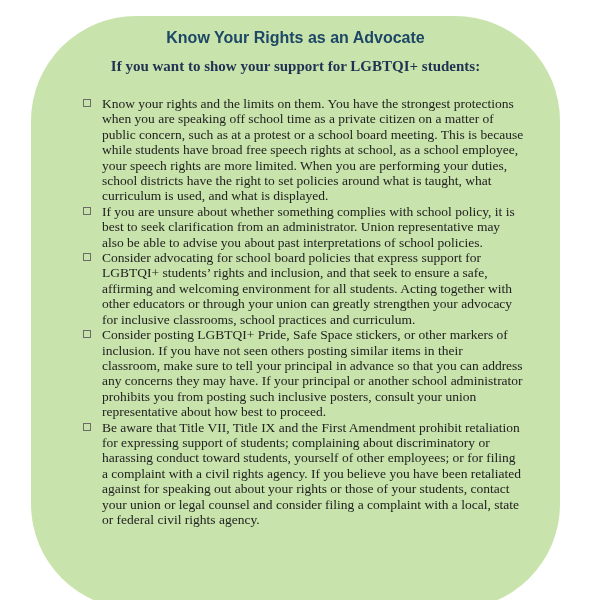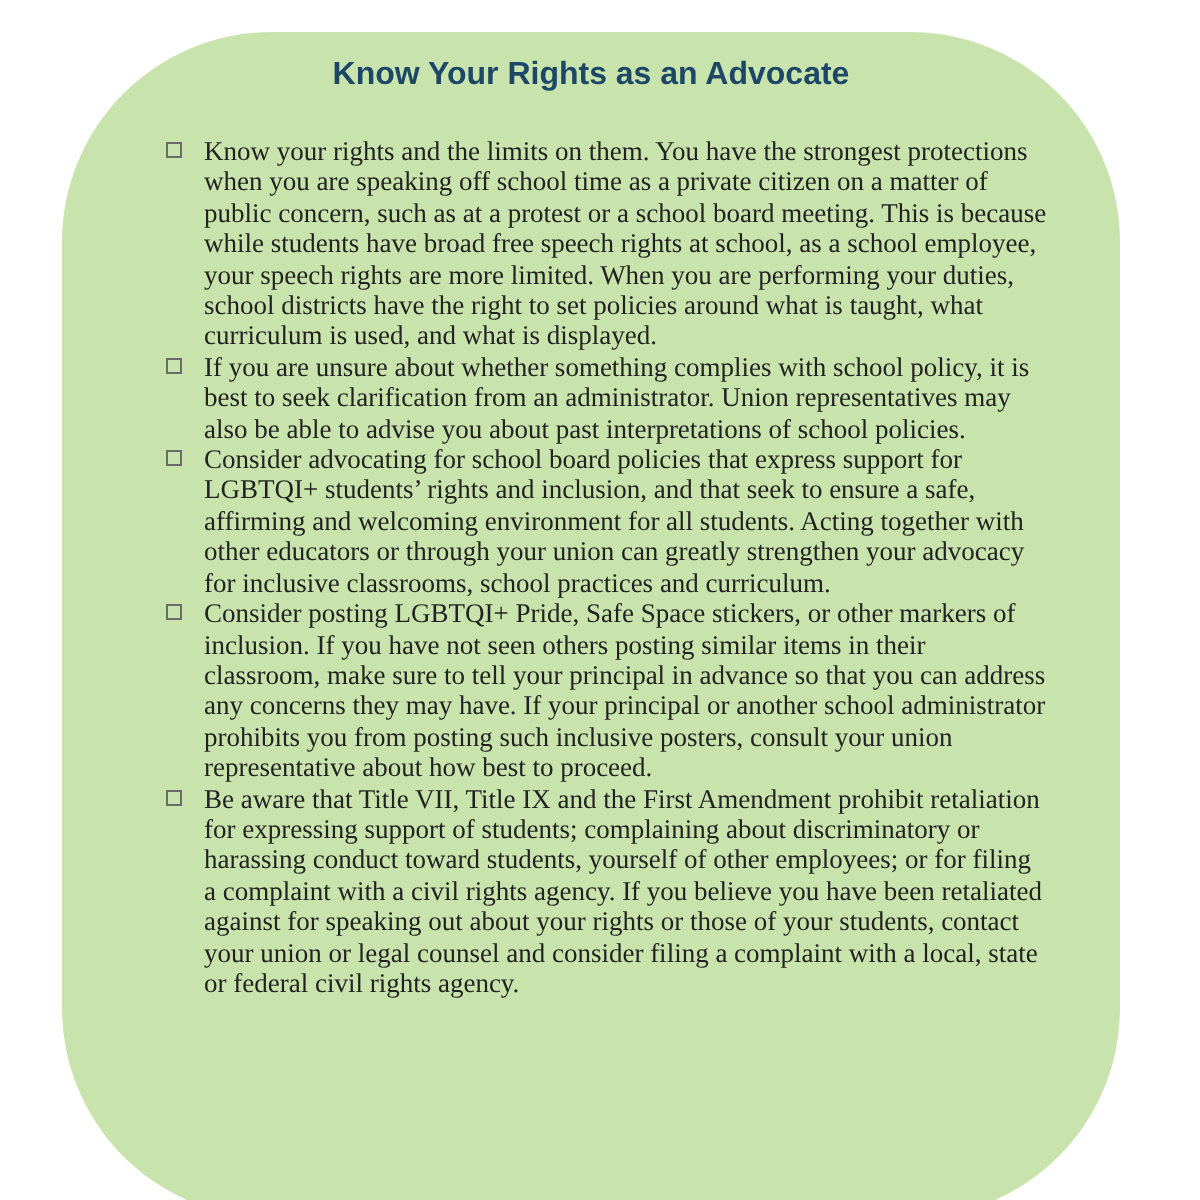--- a/index.html
+++ b/index.html
@@ -79,28 +79,29 @@
     flex: 1 1 auto;
     text-align: left;
   }
 </style>
 </head>
 <body>
 
 <div class="stage">
   <div class="card">
     <h1 class="card-title">Know Your Rights as an Advocate</h1>
+    <h2 class="card-subtitle">If you want to show your support for LGBTQI+ students:</h2>
     <ul class="bullet-list">
       <li>
         <span class="cb"></span>
         <span class="bullet-text">Know your rights and the limits on them. You have the strongest protections when you are speaking off school time as a private citizen on a matter of public concern, such as at a protest or a school board meeting. This is because while students have broad free speech rights at school, as a school employee, your speech rights are more limited. When you are performing your duties, school districts have the right to set policies around what is taught, what curriculum is used, and what is displayed.</span>
       </li>
       <li>
         <span class="cb"></span>
-        <span class="bullet-text">If you are unsure about whether something complies with school policy, it is best to seek clarification from an administrator. Union representatives may also be able to advise you about past interpretations of school policies.</span>
+        <span class="bullet-text">If you are unsure about whether something complies with school policy, it is best to seek clarification from an administrator. Union representative may also be able to advise you about past interpretations of school policies.</span>
       </li>
       <li>
         <span class="cb"></span>
         <span class="bullet-text">Consider advocating for school board policies that express support for LGBTQI+ students’ rights and inclusion, and that seek to ensure a safe, affirming and welcoming environment for all students. Acting together with other educators or through your union can greatly strengthen your advocacy for inclusive classrooms, school practices and curriculum.</span>
       </li>
       <li>
         <span class="cb"></span>
         <span class="bullet-text">Consider posting LGBTQI+ Pride, Safe Space stickers, or other markers of inclusion. If you have not seen others posting similar items in their classroom, make sure to tell your principal in advance so that you can address any concerns they may have. If your principal or another school administrator prohibits you from posting such inclusive posters, consult your union representative about how best to proceed.</span>
       </li>
       <li>

